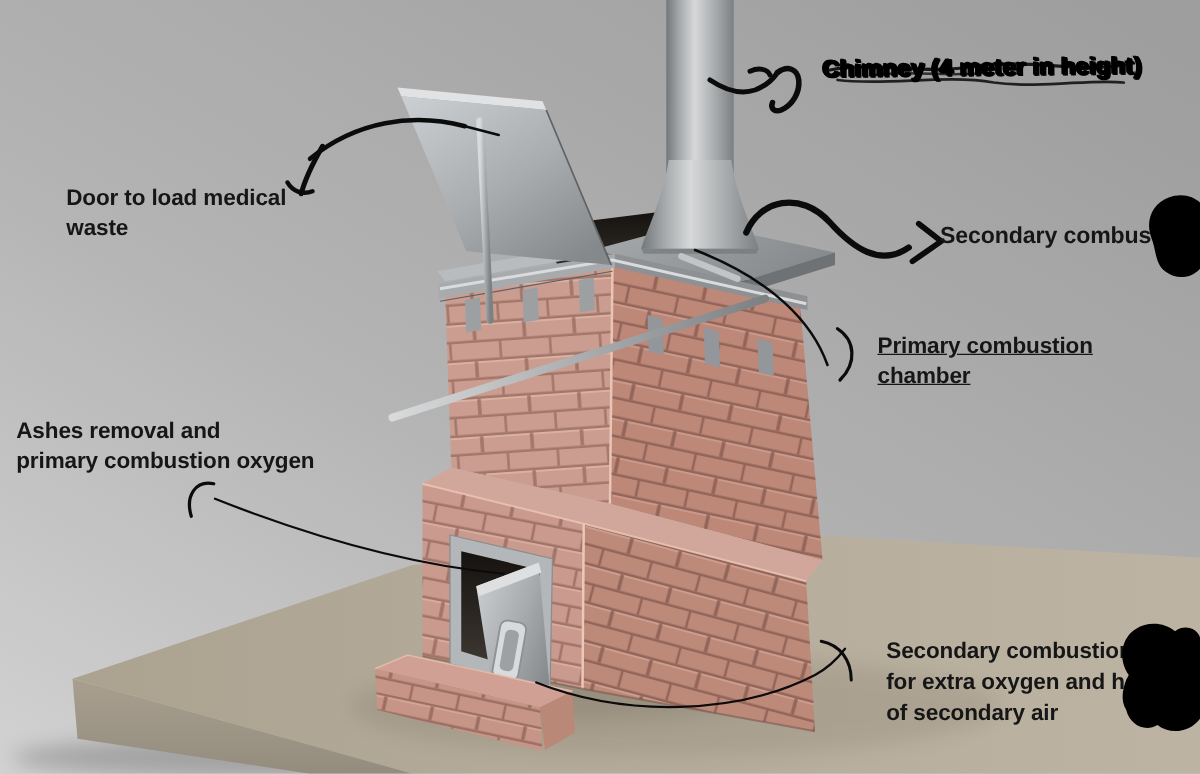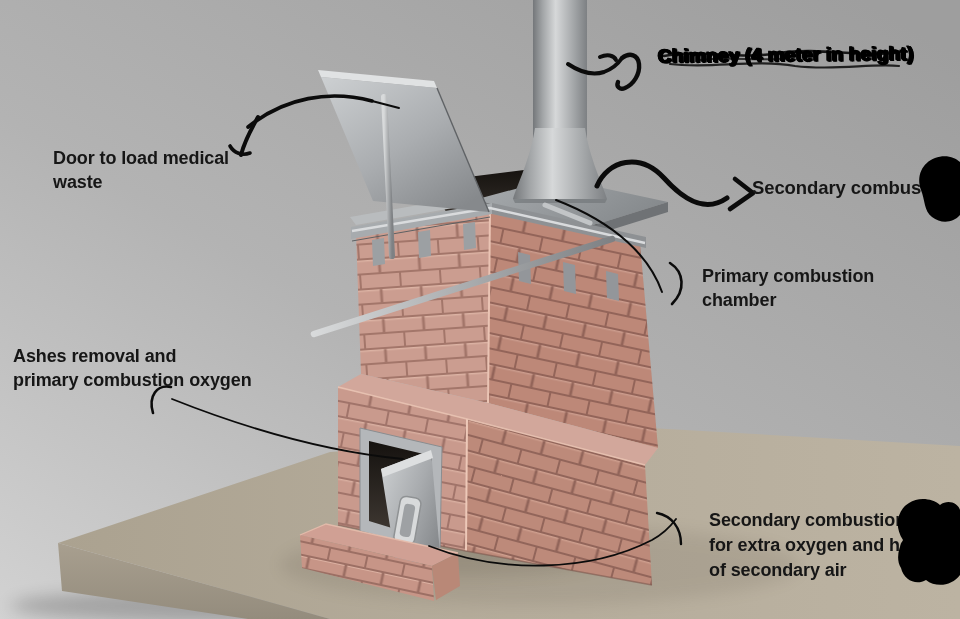--- a/index.html
+++ b/index.html
@@ -4,22 +4,22 @@
 <style>
   html,body{margin:0;padding:0;background:#8f8f8f;}
   .stage{position:relative;width:960px;height:619px;overflow:hidden;background:#ffffff;
          font-family:"Liberation Sans",sans-serif;}
   .scene-svg,.overlay-svg{position:absolute;left:0;top:0;width:960px;height:619px;}
   .scene-svg{z-index:1;}
   .overlay-svg{z-index:3;pointer-events:none;}
   .lbl{position:absolute;z-index:2;font-weight:600;color:#161616;font-size:18px;
        line-height:1.36;white-space:pre-line;letter-spacing:-0.1px;}
   #lbl-door{left:33px;top:146px;width:220px;margin-left:20px;}
-  #lbl-ashes{left:13px;top:344px;width:280px;}
-  #lbl-primary{left:702px;top:264px;width:210px;}
+  #lbl-ashes{left:13px;top:332px;width:280px;}
+  #lbl-primary{left:702px;top:264px;width:210px;text-decoration:underline;}
   #lbl-sec-top{left:752px;top:175px;width:230px;font-size:18.5px;}
   #lbl-sec-pipe{left:709px;top:508px;width:260px;line-height:1.4;}
   #lbl-chimney{left:658px;top:42px;width:280px;font-size:19px;font-weight:800;color:#000;
        letter-spacing:0.2px;transform:rotate(-0.6deg);
        text-shadow:1px 0 #000,0 1px #000,-1px 0 #000,1.5px 1px #000,-1px -0.5px #000;}
 </style>
 </head>
 <body>
 
 <div class="stage">

